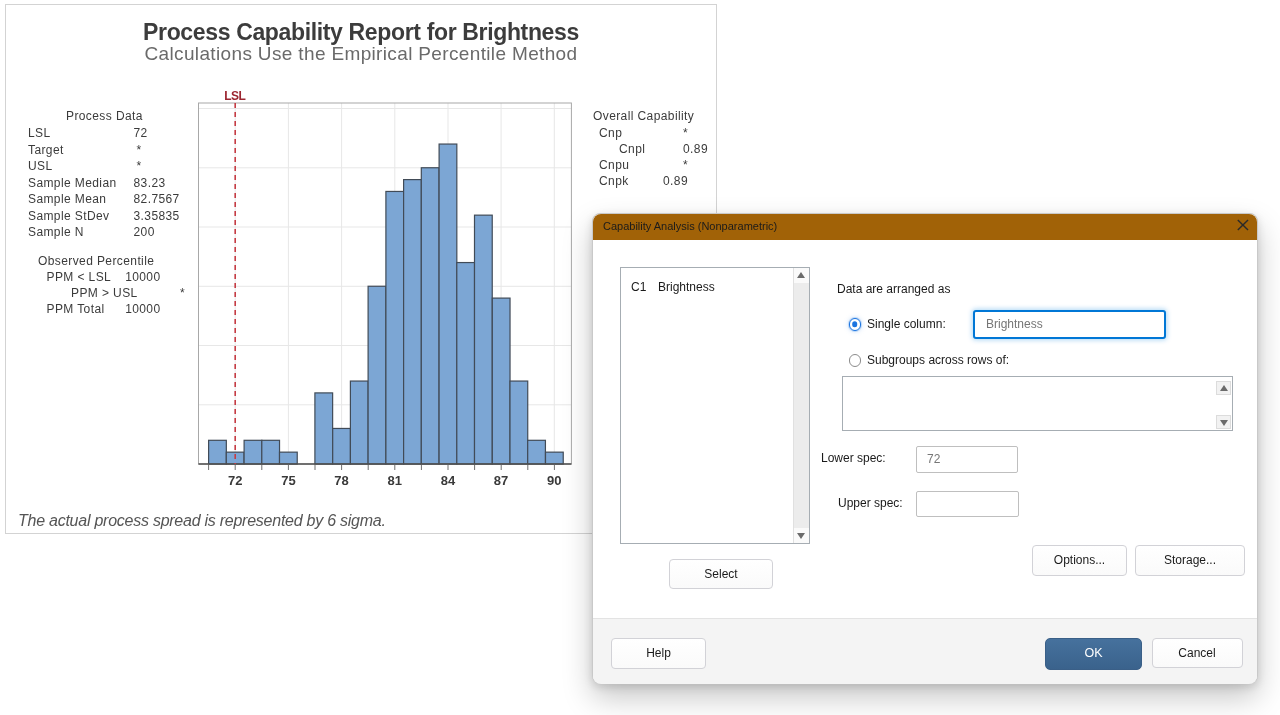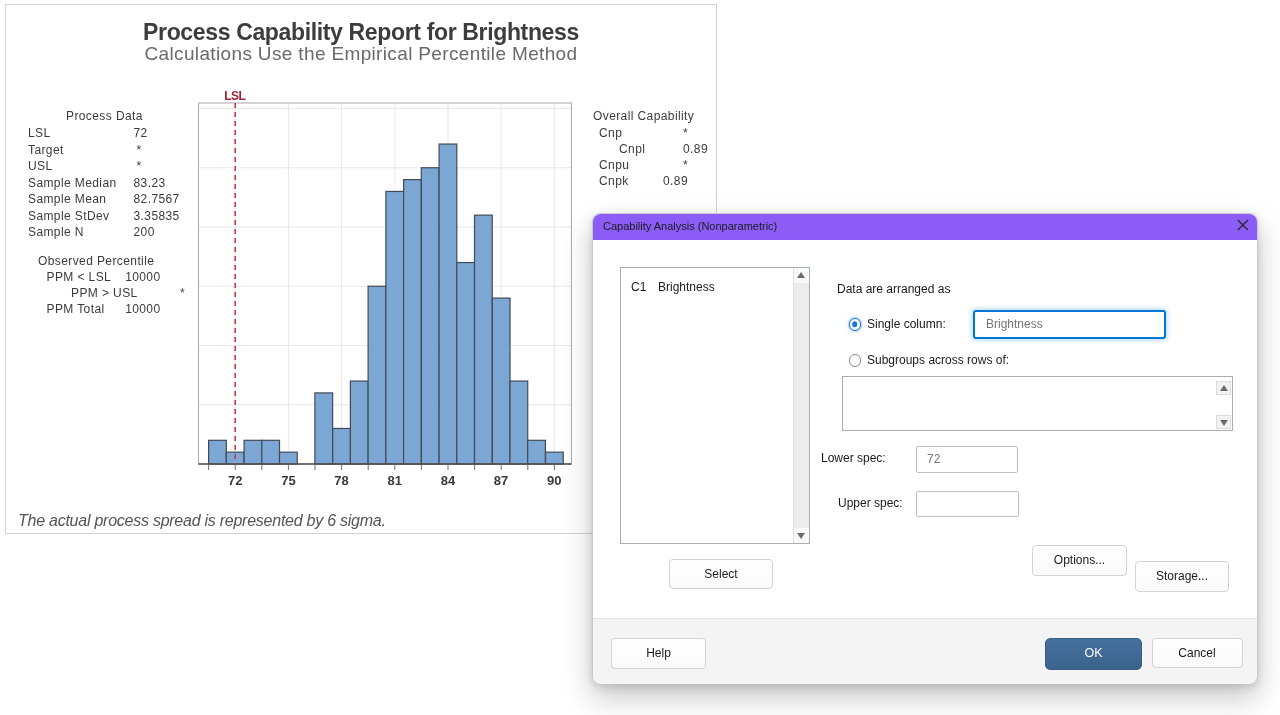--- a/index.html
+++ b/index.html
@@ -9,21 +9,21 @@
   #panel{left:5px;top:4px;width:710px;height:528px;border:1px solid #d3d3d3;background:#fff;}
   #title{left:0;top:18.5px;width:722px;text-align:center;font-size:23px;font-weight:bold;color:#3c3c3c;letter-spacing:-0.35px;}
   #subtitle{left:0;top:43.4px;width:722px;text-align:center;font-size:19px;color:#6a6a6a;letter-spacing:0.35px;}
   .stat{font-size:12px;color:#3b3b3b;white-space:pre;letter-spacing:0.4px;}
   .statv{position:absolute;left:105.5px;top:0;}
   .statr{position:absolute;width:160px;top:0;text-align:right;}
   #note{left:18px;top:512px;font-size:16px;font-style:italic;color:#555;letter-spacing:-0.25px;}
   
   #dlg{left:592px;top:212.5px;width:663.5px;height:469px;background:#fff;border:1px solid #c9c9c9;border-radius:8px;
        box-shadow:0 14px 30px rgba(0,0,0,.22),0 3px 8px rgba(0,0,0,.13);}
-  #dlgtitle{left:0;top:0;width:100%;height:26px;background:#8b5cf6;border-radius:8px 8px 0 0;}
+  #dlgtitle{left:0;top:0;width:100%;height:26px;background:#a16207;border-radius:8px 8px 0 0;}
   #dlgtitle span{position:absolute;left:10px;top:6px;font-size:11px;color:#1b1b1b;}
   #dlgclose{left:643px;top:4.8px;width:14px;height:14px;}
   #listbox{left:27px;top:53.5px;width:187.5px;height:275px;border:1px solid #a6adb3;background:#fff;}
   #lbrow{left:10px;top:12px;font-size:12px;color:#1a1a1a;}
   #lbrow b{font-weight:normal;position:absolute;left:27px;white-space:nowrap;}
   .sb{right:0;top:0;width:15px;height:100%;background:#ececec;border-left:1px solid #e0e0e0;}
   .sbbtn{left:0;width:15px;height:15px;background:#fafafa;}
   .tri-u{width:0;height:0;border-left:4.5px solid transparent;border-right:4.5px solid transparent;border-bottom:6px solid #6b6b6b;left:3px;top:4px;}
   .tri-d{width:0;height:0;border-left:4.5px solid transparent;border-right:4.5px solid transparent;border-top:6px solid #6b6b6b;left:3px;top:5px;}
   .dlbl{font-size:12px;color:#1a1a1a;white-space:nowrap;}
@@ -184,20 +184,20 @@
       </div>
     </div>
 
     <div class="abs dlbl" style="left:228px;top:237.5px;">Lower spec:</div>
     <div class="abs fld" style="left:323px;top:232.5px;width:90px;height:25px;line-height:25px;">72</div>
 
     <div class="abs dlbl" style="left:245px;top:282.5px;">Upper spec:</div>
     <div class="abs fld" style="left:323px;top:277.5px;width:91px;height:24px;line-height:24px;"></div>
 
     <div class="abs btn" style="left:439px;top:331.5px;width:95px;height:31px;line-height:29px;">Options...</div>
-    <div class="abs btn" style="left:542px;top:331.5px;width:94px;height:31px;line-height:29px;margin-top:16px;">Storage...</div>
+    <div class="abs btn" style="left:542px;top:331.5px;width:110px;height:31px;line-height:29px;">Storage...</div>
     <div class="abs btn" style="left:76px;top:345px;width:104px;height:30px;line-height:28px;">Select</div>
 
     <div class="abs" id="footer"></div>
     <div class="abs btn" style="left:18px;top:424.5px;width:95px;height:30.5px;line-height:28.5px;">Help</div>
     <div class="abs" id="okbtn">OK</div>
     <div class="abs btn" style="left:558.5px;top:424.5px;width:91px;height:30px;line-height:28px;">Cancel</div>
   </div>
 
 </body></html>

